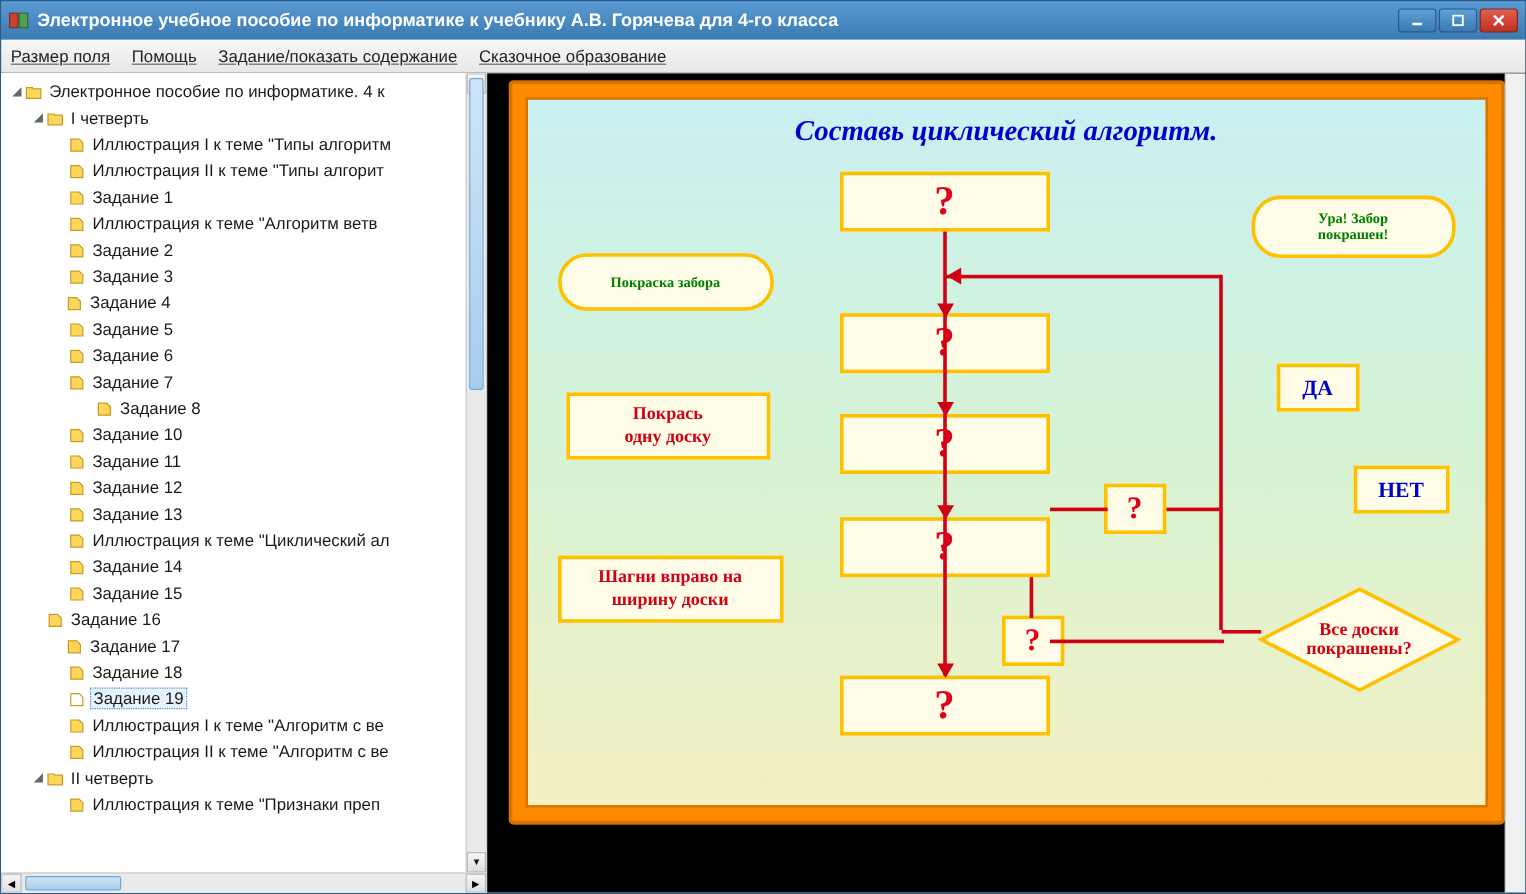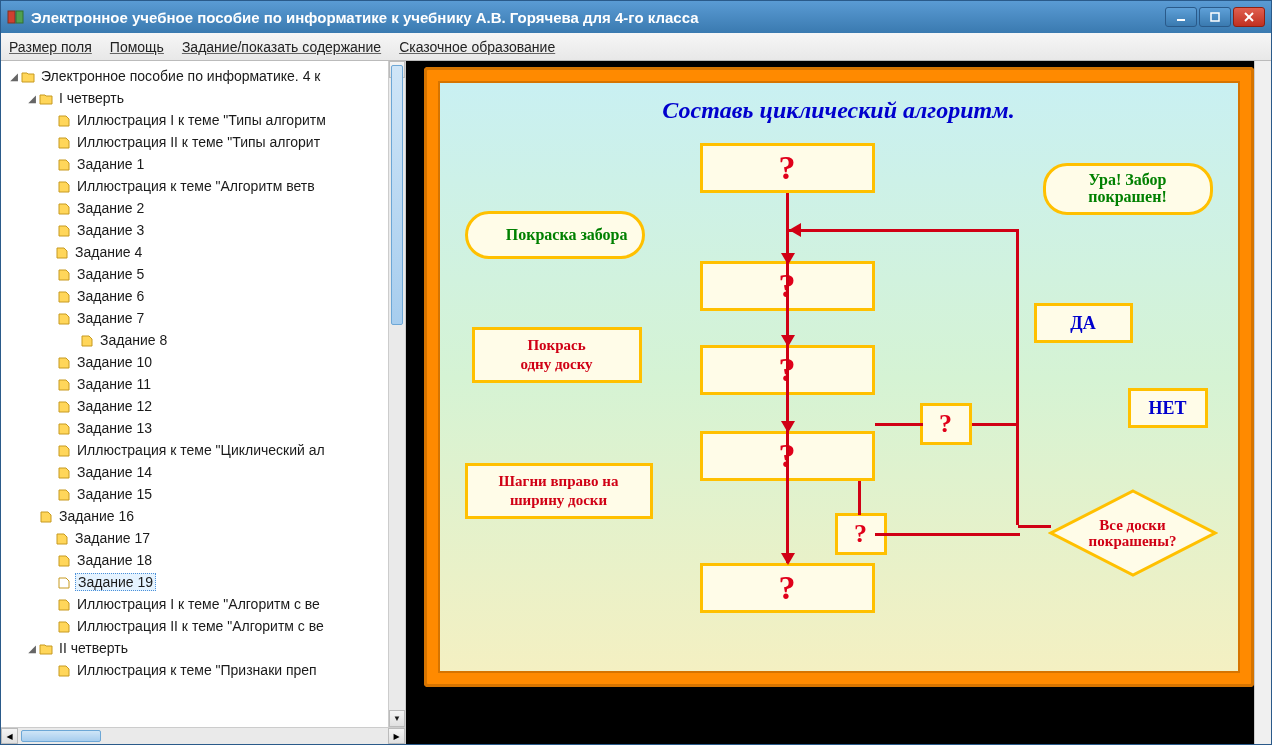--- a/index.html
+++ b/index.html
@@ -30,21 +30,21 @@
   .hscroll { height:17px; background:#eaeaea; border-top:1px solid #ccc; position:relative;}
   .hscroll .thumb { position:absolute; top:2px; bottom:2px; left:20px; width:80px; background:linear-gradient(#cfe5f7,#a7cdee); border:1px solid #6da7d6; border-radius:2px;}
   .hscroll .arrow { position:absolute; top:0; bottom:0; width:17px; background:linear-gradient(#f5f5f5,#e0e0e0); border:1px solid #bbb; display:flex; align-items:center; justify-content:center; font-size:8px;}
   .hscroll .arrow.left{left:0;} .hscroll .arrow.right{right:0;}
   .viewer { flex: 1; background: #000; display: flex; align-items: flex-start; justify-content: center; position: relative; padding: 6px 8px; overflow:hidden;}
   .slide-outer { width: 830px; height: 620px; background: #ff8a00; border-radius: 4px; padding: 14px; margin-top: 0; box-shadow: 0 0 0 3px #d67400 inset;}
   .slide { width: 100%; height: 100%; background: linear-gradient(#c9f0f2 0%, #d5f3d4 50%, #f4f0c2 100%); border: 2px solid #d67400; position: relative; }
   .slide-title { text-align: center; font-family: Georgia, serif; font-style: italic; font-weight: bold; color: #0000cd; font-size: 24px; padding: 14px 0 6px; }
   .fbox { position: absolute; border: 3px solid #ffc000; background: #fffce8; display:flex; align-items:center; justify-content:center; text-align:center; font-weight:bold; }
   .fbox .qm { color: #e0001a; font-family: Georgia, serif; font-size: 34px; font-weight: bold;}
-  .pill { border-radius: 24px; color: #008000; font-weight: bold; font-size: 16px; padding: 6px 14px; font-family: Georgia, serif; justify-content: flex-end;}
+  .pill { border-radius: 24px; color: #008000; font-weight: bold; font-size: 12px; padding: 6px 14px; font-family: Georgia, serif;}
   .rect-red { color: #d00015; font-size: 15px; line-height:1.25; font-family: Georgia, serif; font-weight:bold; padding:4px 8px;}
   .bluebold { color:#0000cd; font-family: Georgia, serif; font-size:18px; font-weight:bold;}
   .diamond { position:absolute; width:170px; height:90px; }
   .diamond svg { width:100%; height:100%; }
   .diamond .dlabel { position:absolute; inset:0; display:flex; align-items:center; justify-content:center; text-align:center; color:#d00015; font-family:Georgia,serif; font-weight:bold; font-size:15px; line-height:1.1;}
   .arrowline { position:absolute; background:#d00015; }
   .arrowhead { position:absolute; width:0; height:0; }
   .viewer .vscroll-viewer { position:absolute; right:0; top:0; bottom:0; width:17px; background:#f0f0f0; border-left:1px solid #ccc;}
 </style>
 </head>
@@ -336,21 +336,21 @@
               <span class="qm">?</span>
             </div>
 
           <div class="fbox" style="left:480px; top:320px; width:52px; height:42px;">
               <span class="qm" style="font-size:26px;">?</span>
             </div>
           <div class="fbox" style="left:395px; top:430px; width:52px; height:42px;">
               <span class="qm" style="font-size:26px;">?</span>
             </div>
 
-          <div class="fbox bluebold" style="right:105px; top:220px; width:99px; height:40px;">ДА</div>
+          <div class="fbox bluebold" style="right:105px; top:220px; width:69px; height:40px;">ДА</div>
           <div class="fbox bluebold" style="right:30px; top:305px; width:80px; height:40px;">НЕТ</div>
 
           <div class="diamond" style="right:20px; top:405px;">
             <svg viewBox="0 0 170 90">
                 <polygon points="85,3 167,45 85,87 3,45" fill="#fffce8" stroke="#ffc000" stroke-width="3"></polygon>
               </svg>
             <div class="dlabel">
                 <div><span>Все доски</span><br><span>покрашены?</span></div>
               </div>
           </div>

